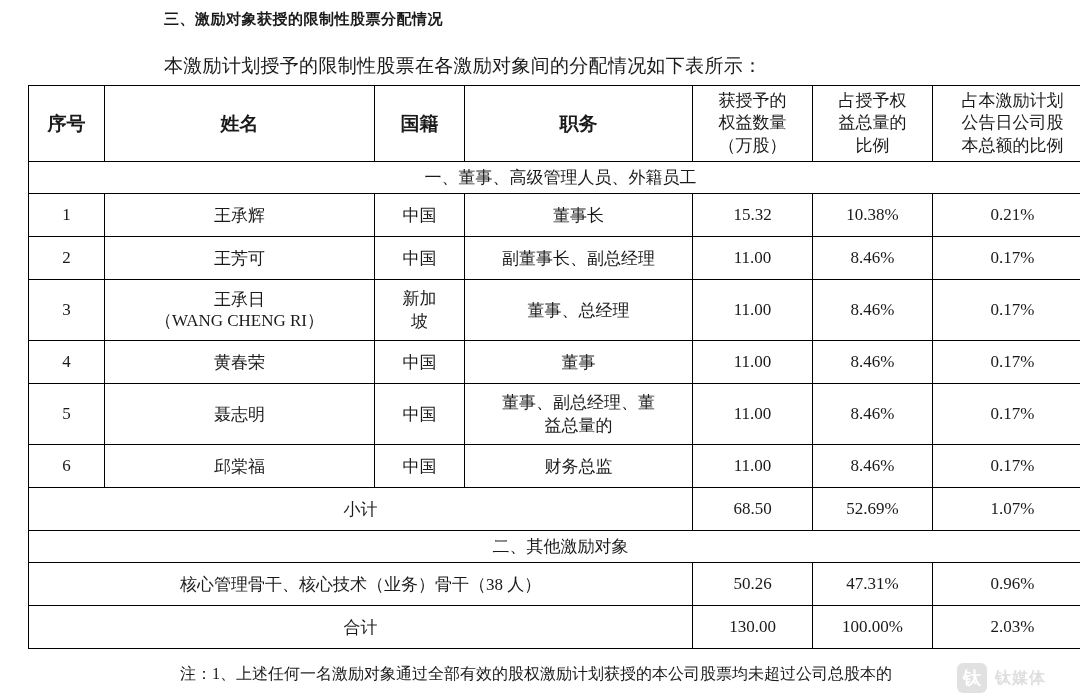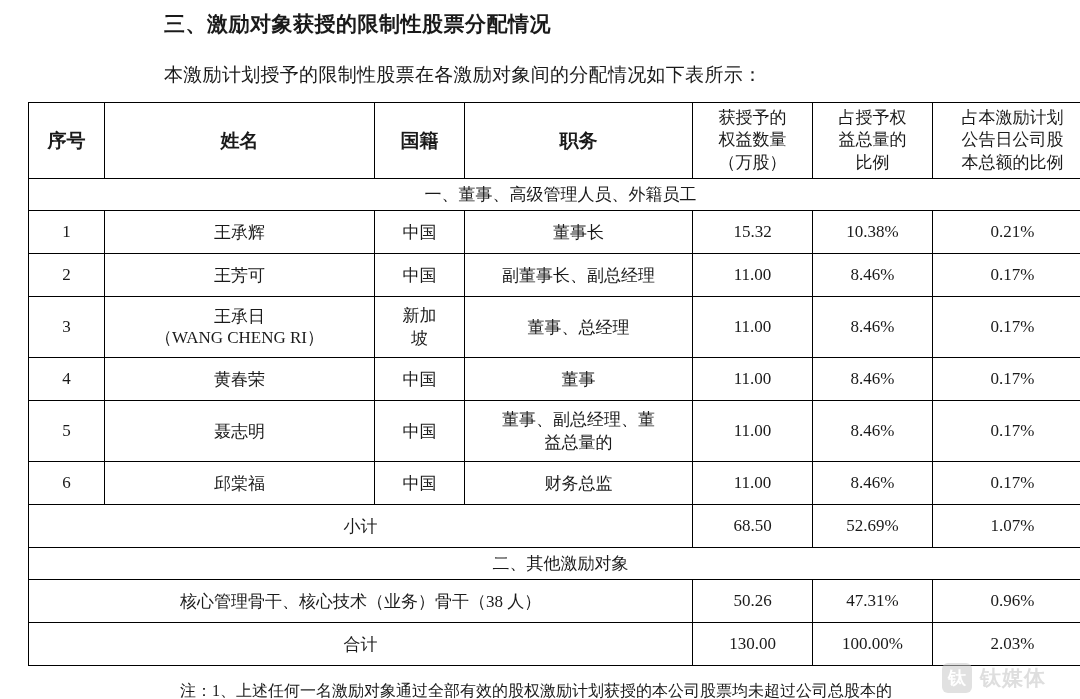--- a/index.html
+++ b/index.html
@@ -16,28 +16,28 @@
     position: relative;
   }
   .page {
     width: 1080px;
     height: 699px;
     box-sizing: border-box;
     padding: 0 28px;
     position: relative;
   }
   .doc-heading {
-    font-size: 21px;
+    font-size: 15px;
     font-weight: bold;
     margin: 10px 0 0 136px;
     letter-spacing: 0.5px;
   }
   .doc-intro {
     font-size: 19px;
-    margin: 24px 0 14px 136px;
+    margin: 24px 0 6px 136px;
     letter-spacing: 0.3px;
   }
   table.main-table {
     border-collapse: collapse;
     width: 1024px;
     margin: 0 auto;
     table-layout: fixed;
   }
   table.main-table td, table.main-table th {
     border: 1px solid #000000;
@@ -105,21 +105,21 @@
     color: #ffffff;
     font-size: 18px;
     font-weight: bold;
     display: flex;
     align-items: center;
     justify-content: center;
     font-family: "Liberation Sans", sans-serif;
   }
   .wm-text {
     color: #c4c4c4;
-    font-size: 21px;
+    font-size: 16px;
     font-weight: bold;
     letter-spacing: 1px;
     font-family: "Liberation Sans", sans-serif;
   }
   .col-no { width: 76px; }
   .col-name { width: 270px; }
   .col-nat { width: 90px; }
   .col-title { width: 228px; }
   .col-amt { width: 120px; }
   .col-pct1 { width: 120px; }

